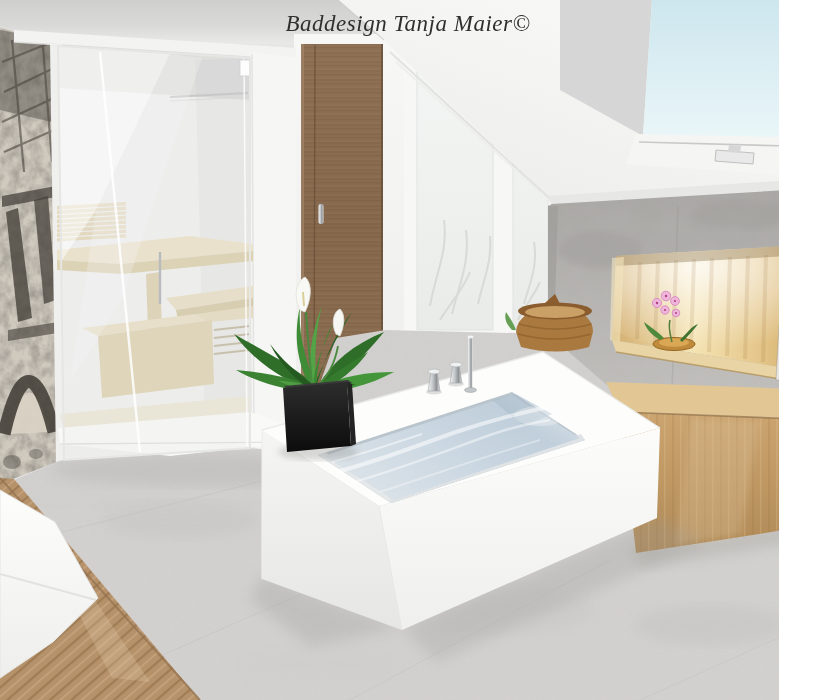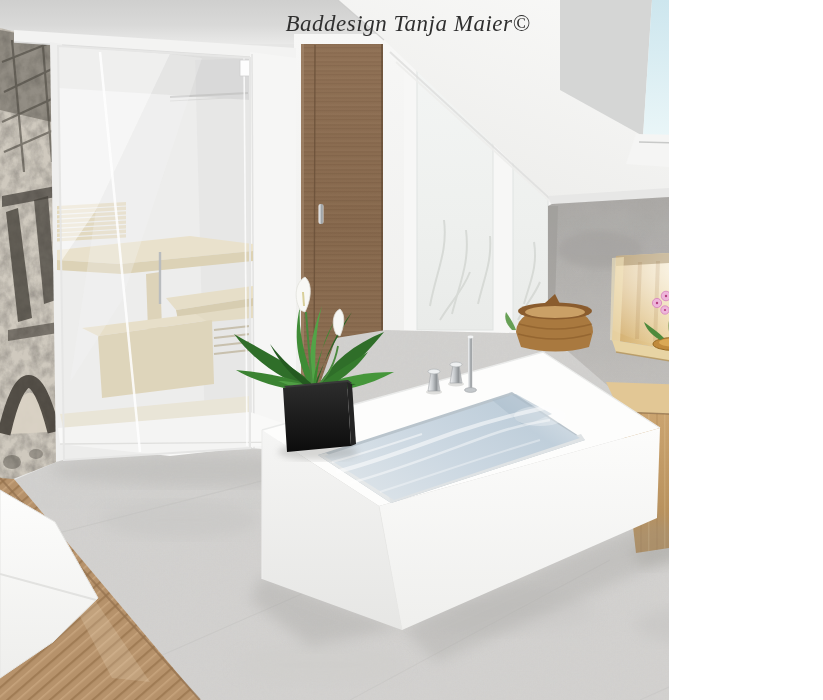--- a/index.html
+++ b/index.html
@@ -1,16 +1,16 @@
 <!DOCTYPE html>
 <html><head>
 <meta charset="utf-8">
 <style>
   html,body{margin:0;padding:0;background:#ffffff;}
-  .stage{width:669px;height:700px;position:relative;overflow:hidden;font-family:"Liberation Serif",serif;}
+  .stage{width:779px;height:700px;position:relative;overflow:hidden;font-family:"Liberation Serif",serif;}
   svg{display:block;}
   text{font-family:"Liberation Serif",serif;}
 </style>
 </head>
 <body>
 
 <div class="stage">
 <svg viewBox="0 0 823 700" width="823" height="700">
 <defs>
   <linearGradient id="gCeil" x1="0" y1="0" x2="0" y2="1">

